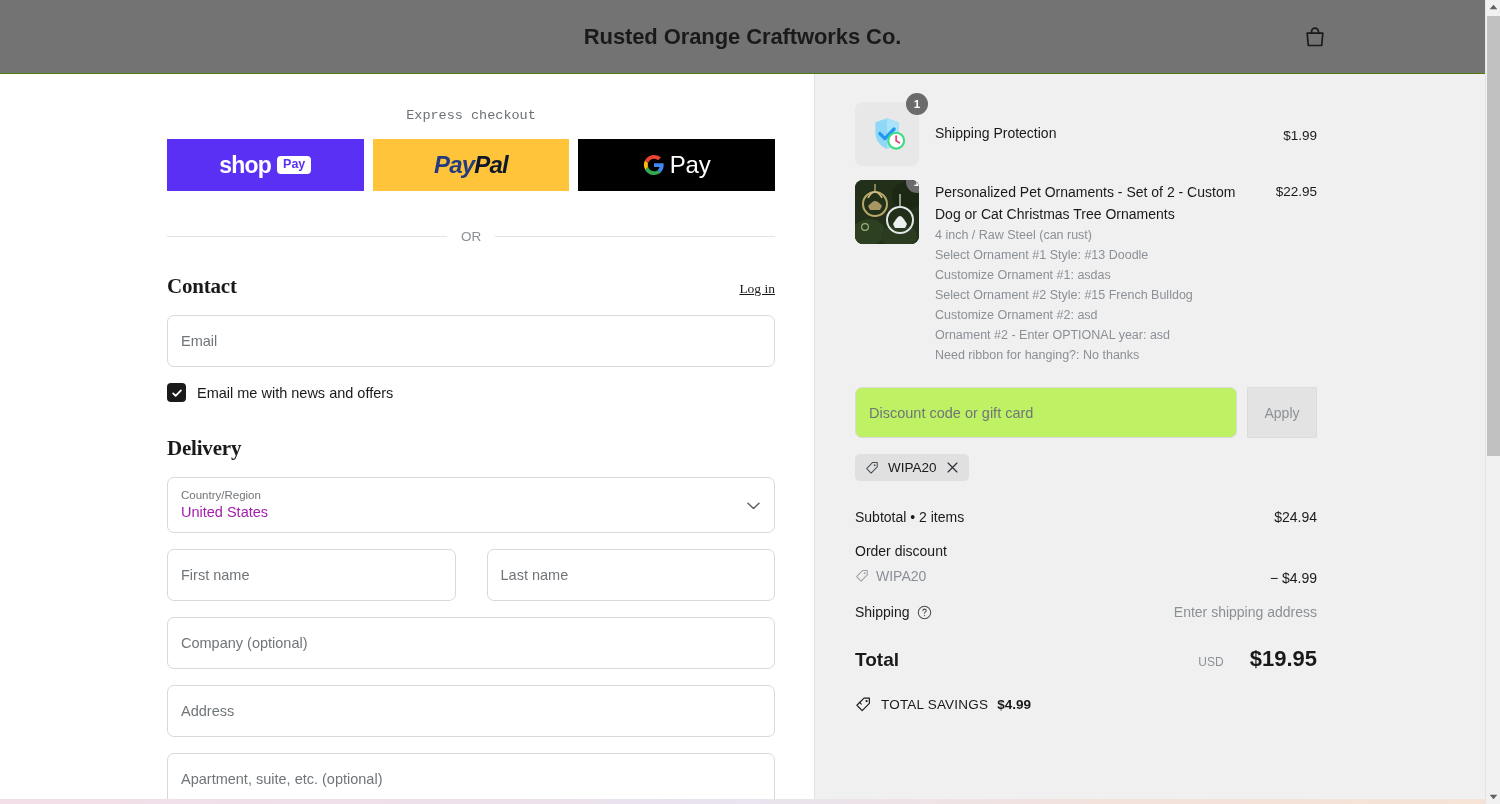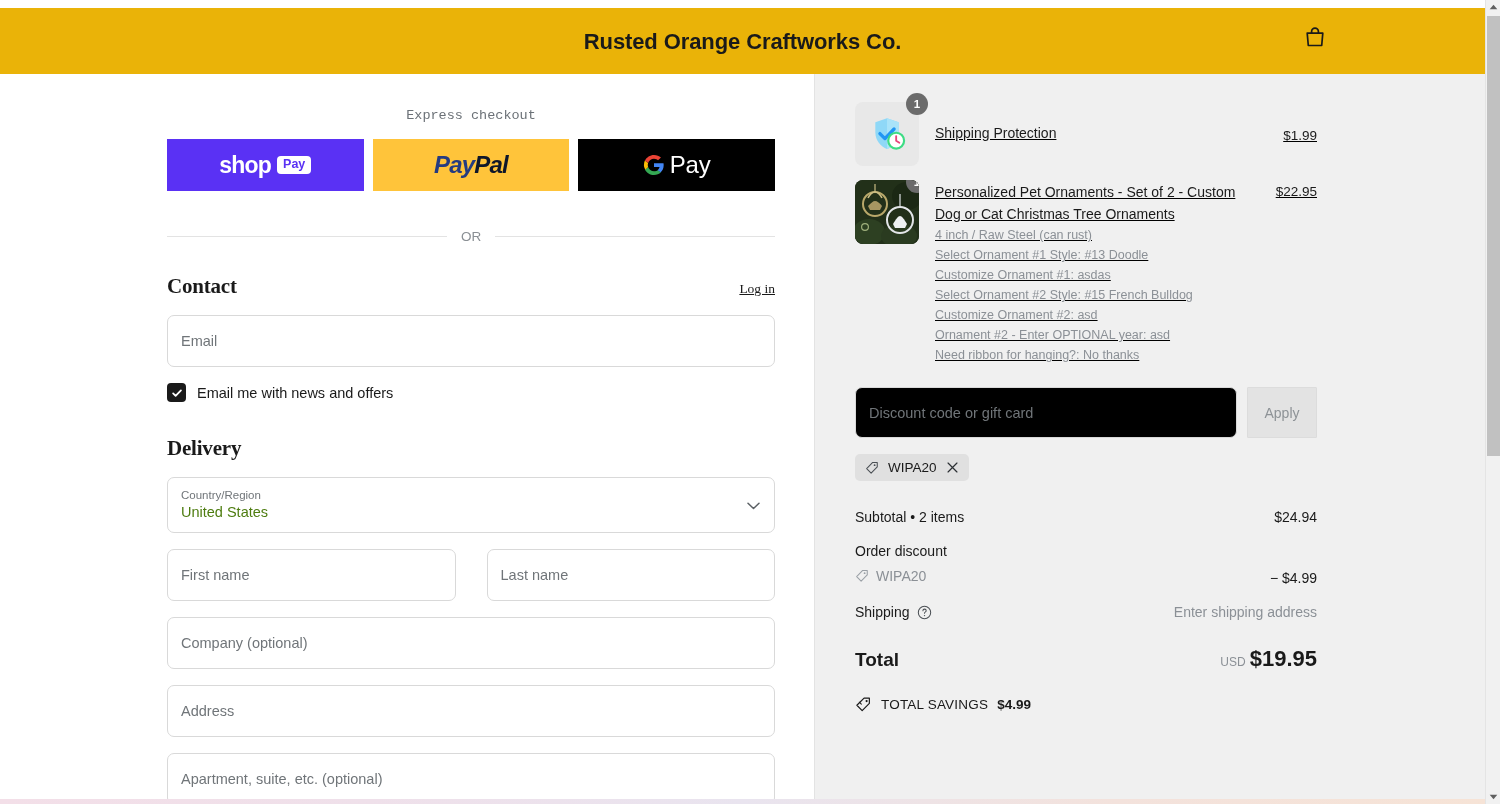--- a/index.html
+++ b/index.html
@@ -41,24 +41,24 @@
     position: absolute;
     left: 1px; top: 16px;
     width: 13px; height: 440px;
     background: #c1c1c1;
     border-radius: 0;
   }
 
   
   .site-header {
     position: absolute;
-    top: 8px; left: 0;
+    top: 0; left: 0;
     width: 1485px; height: 74px;
-    background: #eab308;
-    border-bottom: 7px solid #4d7c0f;
+    background: #737373;
+    border-bottom: 1px solid #4d7c0f;
     display: flex;
     align-items: center;
     justify-content: center;
   }
   .shop-title {
     font-size: 22px;
     font-weight: bold;
     color: #1a1a1a;
     letter-spacing: -0.1px;
   }
@@ -234,21 +234,21 @@
     cursor: pointer;
     padding: 0 13px;
   }
   .select-field .sel-label {
     font-size: 11.5px;
     color: #707579;
     line-height: 1.3;
   }
   .select-field .sel-value {
     font-size: 14.5px;
-    color: #4d7c0f;
+    color: #a21caf;
     line-height: 1.35;
   }
   .select-chevron {
     position: absolute;
     right: 14px; top: 50%;
     transform: translateY(-50%);
   }
 
   
   .checkbox-row {
@@ -301,21 +301,20 @@
     font-weight: bold;
     display: flex; align-items: center; justify-content: center;
     z-index: 3;
   }
   .item-body {
     flex: 1;
     display: flex;
     justify-content: center;
     gap: 6px;
     padding-top: 2px;
-    text-decoration: underline;
   }
   .item-text { flex: 1; }
   .item-name {
     font-size: 14px;
     color: #1a1a1a;
     line-height: 1.55;
     max-width: 310px;
   }
   .item-variant {
     font-size: 12.5px;
@@ -333,21 +332,21 @@
 
   
   .discount-row {
     display: flex;
     gap: 10px;
     margin-top: 22px;
   }
   .discount-input {
     flex: 1;
     height: 51px;
-    background: #000000;
+    background: #bef264;
     border: 1px solid #d9d9d9;
     border-radius: 7px;
     display: flex;
     align-items: center;
     padding: 0 13px;
   }
   .discount-input .ph { font-size: 14.5px; color: #707579; }
   .apply-btn {
     width: 70px;
     height: 51px;
@@ -395,21 +394,21 @@
   .grand-total {
     display: flex;
     justify-content: space-between;
     align-items: baseline;
     margin-top: 26px;
   }
   .grand-total .gt-label {
     font-size: 19px; font-weight: bold; color: #1a1a1a;
   }
   .grand-total .gt-right {
-    display: flex; align-items: baseline; gap: 4px;
+    display: flex; align-items: baseline; gap: 26px;
   }
   .gt-currency { font-size: 12px; color: #8b9096; }
   .gt-amount { font-size: 22px; font-weight: bold; color: #1a1a1a; }
 
   .savings-row {
     display: flex;
     align-items: center;
     gap: 9px;
     margin-top: 24px;
     font-size: 13.5px;

